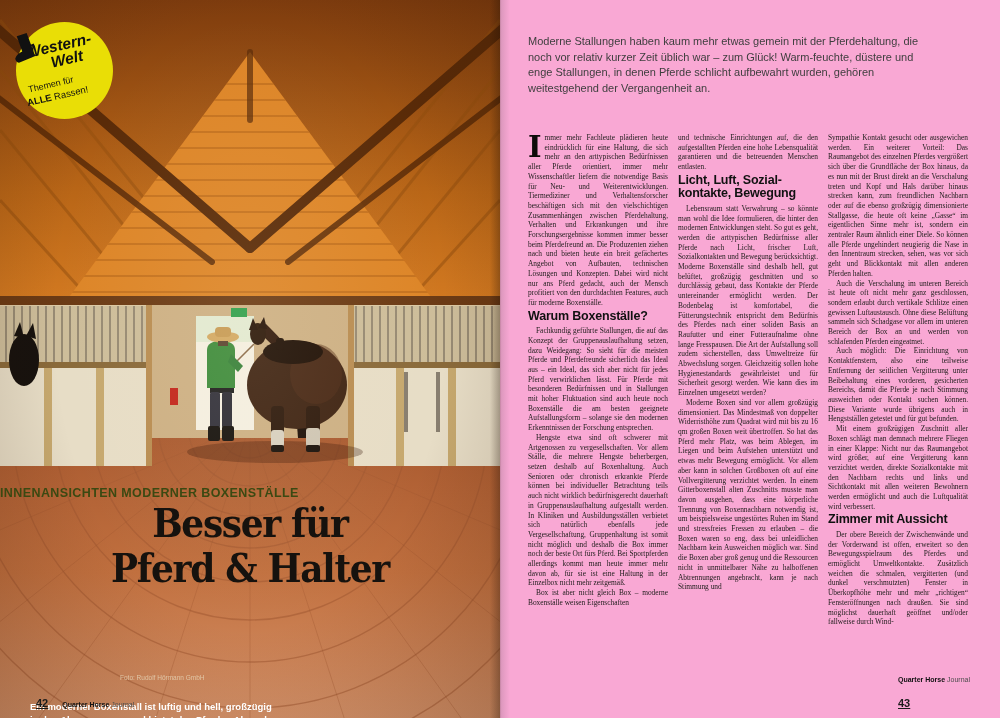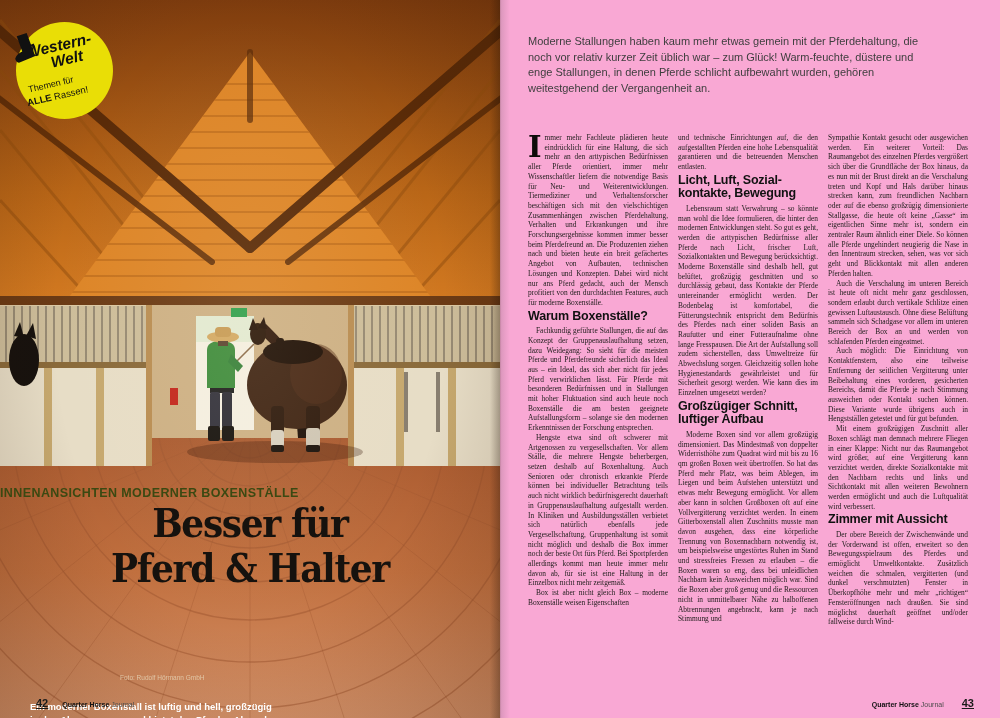--- a/index.html
+++ b/index.html
@@ -38,21 +38,21 @@
            font:bold 9.5px/13px "Liberation Sans",sans-serif;color:#ffffff;}
   .credit{position:absolute;left:120px;top:674px;margin:0;
           font:400 6.5px/8px "Liberation Sans",sans-serif;color:#e6d2b4;opacity:.85;}
 
   
   .folio{position:absolute;bottom:9px;display:flex;align-items:baseline;gap:14px;}
   .folio-left{left:36px;}
   .folio-num{font:900 11px/11px "Liberation Sans",sans-serif;color:#1a1a1a;text-decoration:underline;}
   .folio-brand{font:400 7px/8px "Liberation Sans",sans-serif;color:#4c4c4c;}
   .folio-brand b{font-weight:900;color:#111;}
-  .folio-right{right:26px;}
+  .folio-right{right:26px;flex-direction:column;}
   .folio-right .folio-brand{margin-right:4px;}
 
   
   .page-right{position:absolute;left:500px;top:0;width:500px;height:718px;background:#f9a8d4;}
   .intro{position:absolute;left:28px;top:34px;width:400px;margin:0;
          font:400 11px/15.5px "Liberation Sans",sans-serif;color:#3e3e3e;}
   .columns{position:absolute;left:28px;top:133px;width:440px;height:560px;
            display:flex;gap:10px;overflow:hidden;}
   .col{width:140px;height:560px;overflow:hidden;
        font:400 7.4px/9.7px "Liberation Serif",serif;color:#1d1c1a;
@@ -303,22 +303,20 @@
           <h3 class="col-heading">Warum Boxenställe?</h3>
           <p class="indent">Fachkundig geführte Stallungen, die auf das Konzept der Gruppenauslaufhaltung setzen, dazu Weidegang: So sieht für die meisten Pferde und Pferdefreunde sicherlich das Ideal aus – ein Ideal, das sich aber nicht für jedes Pferd verwirklichen lässt. Für Pferde mit besonderen Bedürfnissen und in Stallungen mit hoher Fluktuation sind auch heute noch Boxenställe die am besten geeignete Aufstallungsform – solange sie den modernen Erkenntnissen der Forschung entsprechen.</p>
           <p class="indent">Hengste etwa sind oft schwerer mit Artgenossen zu vergesellschaften. Vor allem Ställe, die mehrere Hengste beherbergen, setzen deshalb auf Boxenhaltung. Auch Senioren oder chronisch erkrankte Pferde können bei individueller Betrachtung teils auch nicht wirklich bedürfnisgerecht dauerhaft in Gruppenauslaufhaltung aufgestallt werden. In Kliniken und Ausbildungsställen verbietet sich natürlich ebenfalls jede Vergesellschaftung, Gruppenhaltung ist somit nicht möglich und deshalb die Box immer noch der beste Ort fürs Pferd. Bei Sportpferden allerdings kommt man heute immer mehr davon ab, für sie ist eine Haltung in der Einzelbox nicht mehr zeitgemäß.</p>
           <p class="indent">Box ist aber nicht gleich Box – moderne Boxenställe weisen Eigenschaften</p>
         </div>
       <div class="col" lang="de">
           <p class="">und technische Einrichtungen auf, die den aufgestallten Pferden eine hohe Lebensqualität garantieren und die betreuenden Menschen entlasten.</p>
           <h3 class="col-heading">Licht, Luft, Sozial-
 kontakte, Bewegung</h3>
           <p class="indent">Lebensraum statt Verwahrung – so könnte man wohl die Idee formulieren, die hinter den modernen Entwicklungen steht. So gut es geht, werden die arttypischen Bedürfnisse aller Pferde nach Licht, frischer Luft, Sozialkontakten und Bewegung berücksichtigt. Moderne Boxenställe sind deshalb hell, gut belüftet, großzügig geschnitten und so durchlässig gebaut, dass Kontakte der Pferde untereinander ermöglicht werden. Der Bodenbelag ist komfortabel, die Fütterungstechnik entspricht dem Bedürfnis des Pferdes nach einer soliden Basis an Raufutter und einer Futteraufnahme ohne lange Fresspausen. Die Art der Aufstallung soll zudem sicherstellen, dass Umweltreize für Abwechslung sorgen. Gleichzeitig sollen hohe Hygienestandards gewährleistet und für Sicherheit gesorgt werden. Wie kann dies im Einzelnen umgesetzt werden?</p>
-          <h3 class="col-heading">Großzügiger Schnitt,
-luftiger Aufbau</h3>
           <p class="indent">Moderne Boxen sind vor allem großzügig dimensioniert. Das Mindestmaß von doppelter Widerristhöhe zum Quadrat wird mit bis zu 16 qm großen Boxen weit übertroffen. So hat das Pferd mehr Platz, was beim Ablegen, im Liegen und beim Aufstehen unterstützt und etwas mehr Bewegung ermöglicht. Vor allem aber kann in solchen Großboxen oft auf eine Vollvergitterung verzichtet werden. In einem Gitterboxenstall alten Zuschnitts musste man davon ausgehen, dass eine körperliche Trennung von Boxennachbarn notwendig ist, um beispielsweise ungestörtes Ruhen im Stand und stressfreies Fressen zu erlauben – die Boxen waren so eng, dass bei unleidlichen Nachbarn kein Ausweichen möglich war. Sind die Boxen aber groß genug und die Ressourcen nicht in unmittelbarer Nähe zu halboffenen Abtrennungen angebracht, kann je nach Stimmung und</p>
         </div>
       <div class="col" lang="de">
           <p class="">Sympathie Kontakt gesucht oder ausgewichen werden. Ein weiterer Vorteil: Das Raumangebot des einzelnen Pferdes vergrößert sich über die Grundfläche der Box hinaus, da es nun mit der Brust direkt an die Verschalung treten und Kopf und Hals darüber hinaus strecken kann, zum freundlichen Nachbarn oder auf die ebenso großzügig dimensionierte Stallgasse, die heute oft keine „Gasse“ im eigentlichen Sinne mehr ist, sondern ein zentraler Raum ähnlich einer Diele. So können alle Pferde ungehindert neugierig die Nase in den Innentraum strecken, sehen, was vor sich geht und Blickkontakt mit allen anderen Pferden halten.</p>
           <p class="indent">Auch die Verschalung im unteren Bereich ist heute oft nicht mehr ganz geschlossen, sondern erlaubt durch vertikale Schlitze einen gewissen Luftaustausch. Ohne diese Belüftung sammeln sich Schadgase vor allem im unteren Bereich der Box an und werden von schlafenden Pferden eingeatmet.</p>
           <p class="indent">Auch möglich: Die Einrichtung von Kontaktfenstern, also eine teilweise Entfernung der seitlichen Vergitterung unter Beibehaltung eines vorderen, gesicherten Bereichs, damit die Pferde je nach Stimmung ausweichen oder Kontakt suchen können. Diese Variante wurde übrigens auch in Hengstställen getestet und für gut befunden.</p>
           <p class="indent">Mit einem großzügigen Zuschnitt aller Boxen schlägt man demnach mehrere Fliegen in einer Klappe: Nicht nur das Raumangebot wird größer, auf eine Vergitterung kann verzichtet werden, direkte Sozialkontakte mit den Nachbarn rechts und links und Sichtkontakt mit allen weiteren Bewohnern werden ermöglicht und auch die Luftqualität wird verbessert.</p>
           <h3 class="col-heading">Zimmer mit Aussicht</h3>
           <p class="indent">Der obere Bereich der Zwischenwände und der Vorderwand ist offen, erweitert so den Bewegungsspielraum des Pferdes und ermöglicht Umweltkontakte. Zusätzlich weichen die schmalen, vergitterten (und dunkel verschmutzten) Fenster in Überkopfhöhe mehr und mehr „richtigen“ Fensteröffnungen nach draußen. Sie sind möglichst dauerhaft geöffnet und/oder fallweise durch Wind-</p>
         </div>

